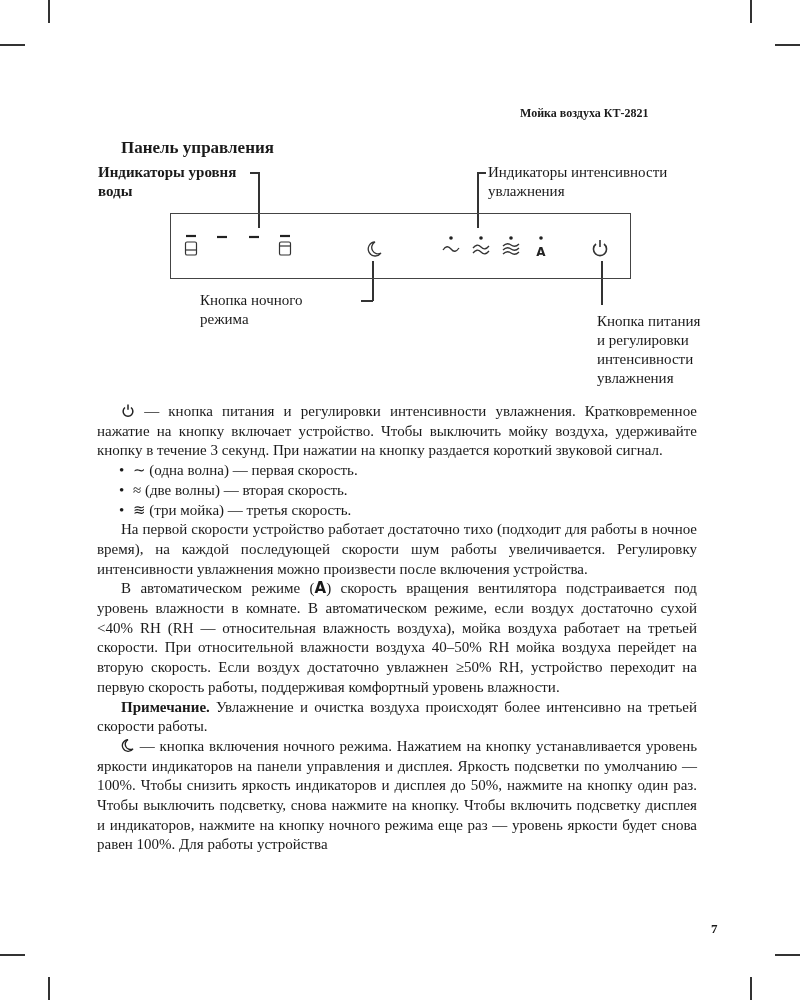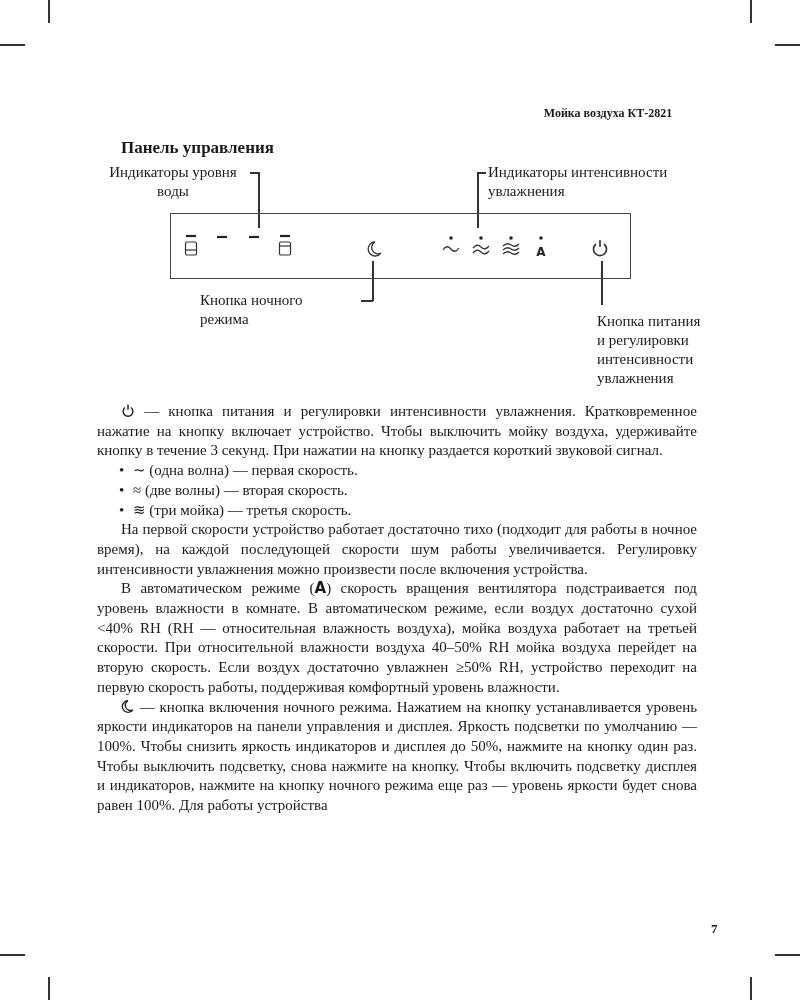--- a/index.html
+++ b/index.html
@@ -1,21 +1,21 @@
 <!DOCTYPE html>
 <html><head>
 <meta charset="utf-8">
 <style>
   html, body { margin:0; padding:0; background:#ffffff; }
   body { width:800px; height:1000px; position:relative; overflow:hidden; font-family:"Liberation Serif", serif; color:#1a1a1a; }
   .crop { position:absolute; background:#333; }
-  .header-title { position:absolute; left:520px; top:106px; width:176px; text-align:center; font-weight:bold; font-size:12px; }
+  .header-title { position:absolute; left:520px; top:106px; width:176px; text-align:left; font-weight:bold; font-size:12px; }
   .section-title { position:absolute; left:121px; top:138px; font-weight:bold; font-size:17px; }
   .label { position:absolute; font-size:15px; line-height:19px; }
-  .lbl-water { left:98px; top:163px; width:150px; text-align:center; }
+  .lbl-water { left:98px; top:163px; width:150px; text-align:left;font-weight:bold; }
   .lbl-intensity { left:488px; top:163px; width:220px; }
   .lbl-night { left:200px; top:291px; width:156px; text-align:left; }
   .lbl-power { left:549px; top:312px; width:160px;margin-left:48px; }
   .line { position:absolute; background:#333; }
   .panel { position:absolute; left:170px; top:213px; width:461px; height:66px; border:1.5px solid #444; box-sizing:border-box; }
   .ind { position:absolute; }
   .body-text { position:absolute; left:97px; top:402px; width:600px; font-size:15px; line-height:19.7px; text-align:justify; }
   .body-text p { margin:0; text-indent:24px; }
   .body-text ul { margin:0; padding-left:22px; list-style:none; }
   .body-text li::before { content:"•"; display:inline-block; width:14px; }
@@ -115,18 +115,19 @@
         <path d="M5 6 A6.5 6.5 0 1 0 13 6" fill="none" stroke="#222" stroke-width="2"></path>
         <line x1="9" y1="2" x2="9" y2="9" stroke="#222" stroke-width="2"></line>
       </svg><span> — кнопка питания и регулировки интенсивности увлажнения. Кратковременное нажатие на кнопку включает устройство. Чтобы выключить мойку воздуха, удерживайте кнопку в течение 3 секунд. При нажатии на кнопку раздается короткий звуковой сигнал.</span></p>
   <ul>
     <li><span>∼</span><span> (одна волна) — первая скорость.</span></li>
     <li><span>≈</span><span> (две волны) — вторая скорость.</span></li>
     <li><span>≋</span><span> (три мойка) — третья скорость.</span></li>
   </ul>
   <p>На первой скорости устройство работает достаточно тихо (подходит для работы в ночное время), на каждой последующей скорости шум работы увеличивается. Регулировку интенсивности увлажнения можно произвести после включения устройства.</p>
   <p><span>В автоматическом режиме (</span><b style="font-family:'DejaVu Sans',sans-serif;">A</b><span>) скорость вращения вентилятора подстраивается под уровень влажности в комнате. В автоматическом режиме, если воздух достаточно сухой &lt;40% RH (RH — относительная влажность воздуха), мойка воздуха работает на третьей скорости. При относительной влажности воздуха 40–50% RH мойка воздуха перейдет на вторую скорость. Если воздух достаточно увлажнен ≥50% RH, устройство переходит на первую скорость работы, поддерживая комфортный уровень влажности.</span></p>
+  <p><b>Примечание.</b><span> Увлажнение и очистка воздуха происходят более интенсивно на третьей скорости работы.</span></p>
   <p><svg class="inline-icon" width="14" height="15" viewBox="0 0 16 18">
         <path d="M8 2 A7 7 0 1 0 14 13 A6 6 0 0 1 8 2 Z" fill="none" stroke="#222" stroke-width="1.6"></path>
       </svg><span> — кнопка включения ночного режима. Нажатием на кнопку устанавливается уровень яркости индикаторов на панели управления и дисплея. Яркость подсветки по умолчанию — 100%. Чтобы снизить яркость индикаторов и дисплея до 50%, нажмите на кнопку один раз. Чтобы выключить подсветку, снова нажмите на кнопку. Чтобы включить подсветку дисплея и индикаторов, нажмите на кнопку ночного режима еще раз — уровень яркости будет снова равен 100%. Для работы устройства</span></p>
 </div>
 
 <div class="page-num">7</div>
 
 </body></html>

